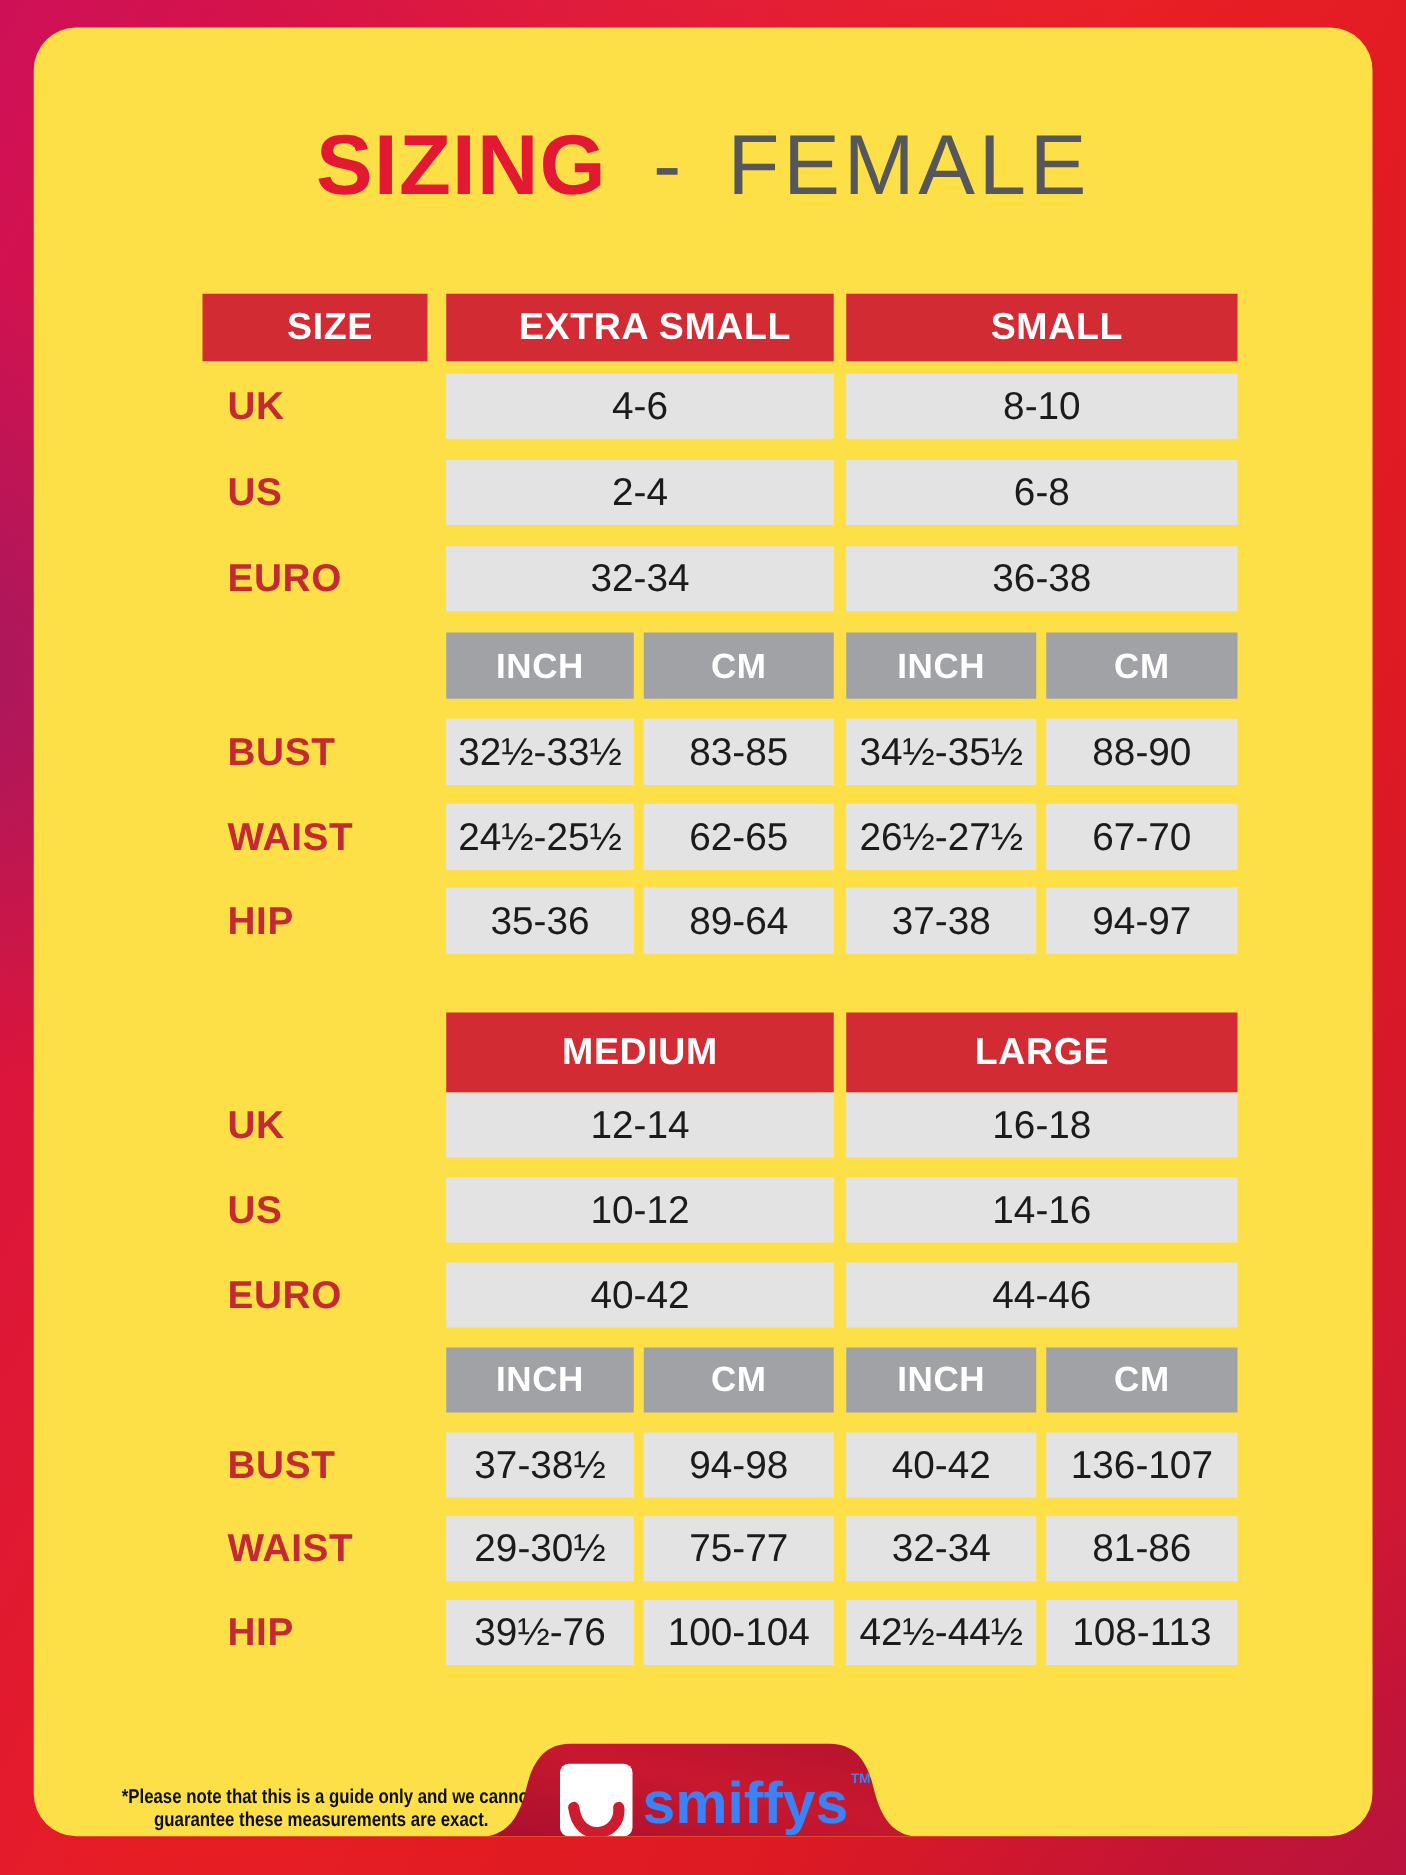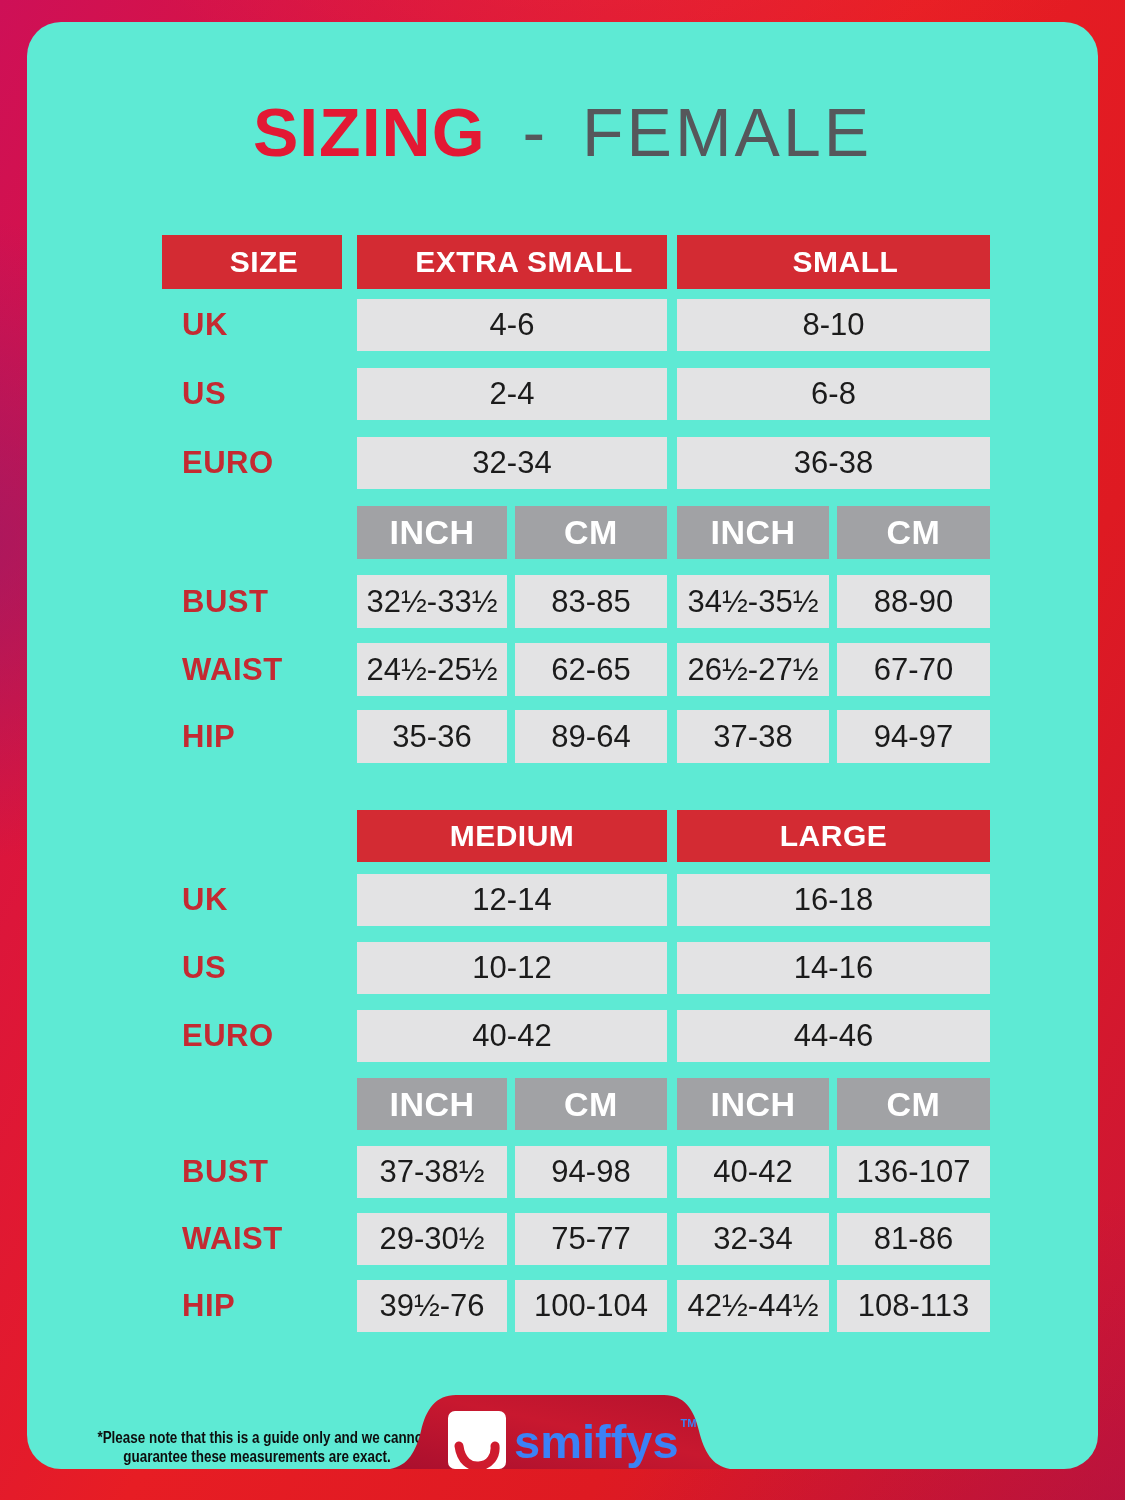--- a/index.html
+++ b/index.html
@@ -7,58 +7,58 @@
     width:1125px;height:1500px;position:relative;overflow:hidden;
     font-family:"Liberation Sans","DejaVu Sans",sans-serif;
     background:
       radial-gradient(900px 520px at -8% 36%, rgba(128,28,118,0.55) 0%, rgba(128,28,118,0) 62%),
       radial-gradient(1100px 800px at 112% 112%, rgba(148,10,68,0.50) 0%, rgba(148,10,68,0) 62%),
       radial-gradient(800px 400px at 55% -8%, rgba(255,70,60,0.28) 0%, rgba(255,70,60,0) 65%),
       linear-gradient(118deg,#ce1057 0%,#d91440 20%,#e71d24 48%,#de1a22 72%,#c9163a 100%);
   }
   .card{
     position:absolute;left:27px;top:22px;width:1071px;height:1447px;
-    background:#5eead4;border-radius:34px;
+    background:#fde047;border-radius:34px;
   }
   
   .title{
     position:absolute;left:0;top:70px;width:100%;
     text-align:center;font-size:68px;line-height:80px;white-space:nowrap;
   }
   .t-red{color:#e31934;font-weight:700;letter-spacing:1px;}
   .t-dash{color:#56575b;font-weight:400;margin:0 18px;}
   .t-gray{color:#56575b;font-weight:400;letter-spacing:3px;}
   
   .cell{
     position:absolute;display:flex;align-items:center;justify-content:center;
     box-sizing:border-box;
   }
   .hdr-red{background:#d32b33;color:#fff;font-weight:700;font-size:30px;letter-spacing:0.5px;}
-  .hdr-gray{background:#a1a2a5;color:#fff;font-weight:700;font-size:34px;letter-spacing:0.5px;}
+  .hdr-gray{background:#a1a2a5;color:#fff;font-weight:700;font-size:28px;letter-spacing:0.5px;}
   .val{background:#e3e3e4;color:#1b1b1b;font-size:31px;}
   .rowlabel{color:#c42a32;font-weight:700;font-size:31px;justify-content:flex-start;padding-left:20px;letter-spacing:0.5px;}
   
   .c-label{left:135px;width:180px;}
   .c-size1{left:330px;width:310px;}
   .c-size2{left:650px;width:313px;}
   .c-s1-inch{left:330px;width:150px;}
   .c-s1-cm{left:488px;width:152px;}
   .c-s2-inch{left:650px;width:152px;}
   .c-s2-cm{left:810px;width:153px;}
   
   .r-h1{top:213px;height:54px;padding-left:24px;}
   .r-uk1{top:277px;height:52px;}
   .r-us1{top:346px;height:52px;}
   .r-euro1{top:415px;height:52px;}
   .r-h2{top:484px;height:53px;}
   .r-bust1{top:553px;height:53px;}
   .r-waist1{top:621px;height:53px;}
   .r-hip1{top:688px;height:53px;}
   
-  .r-h3{top:788px;height:52px;}
+  .r-h3{top:788px;height:64px;}
   .r-uk2{top:852px;height:52px;}
   .r-us2{top:920px;height:52px;}
   .r-euro2{top:988px;height:52px;}
   .r-h4{top:1056px;height:52px;}
   .r-bust2{top:1124px;height:52px;}
   .r-waist2{top:1191px;height:52px;}
   .r-hip2{top:1258px;height:52px;}
   
   .note{
     position:absolute;left:40px;top:1406px;width:380px;text-align:center;

